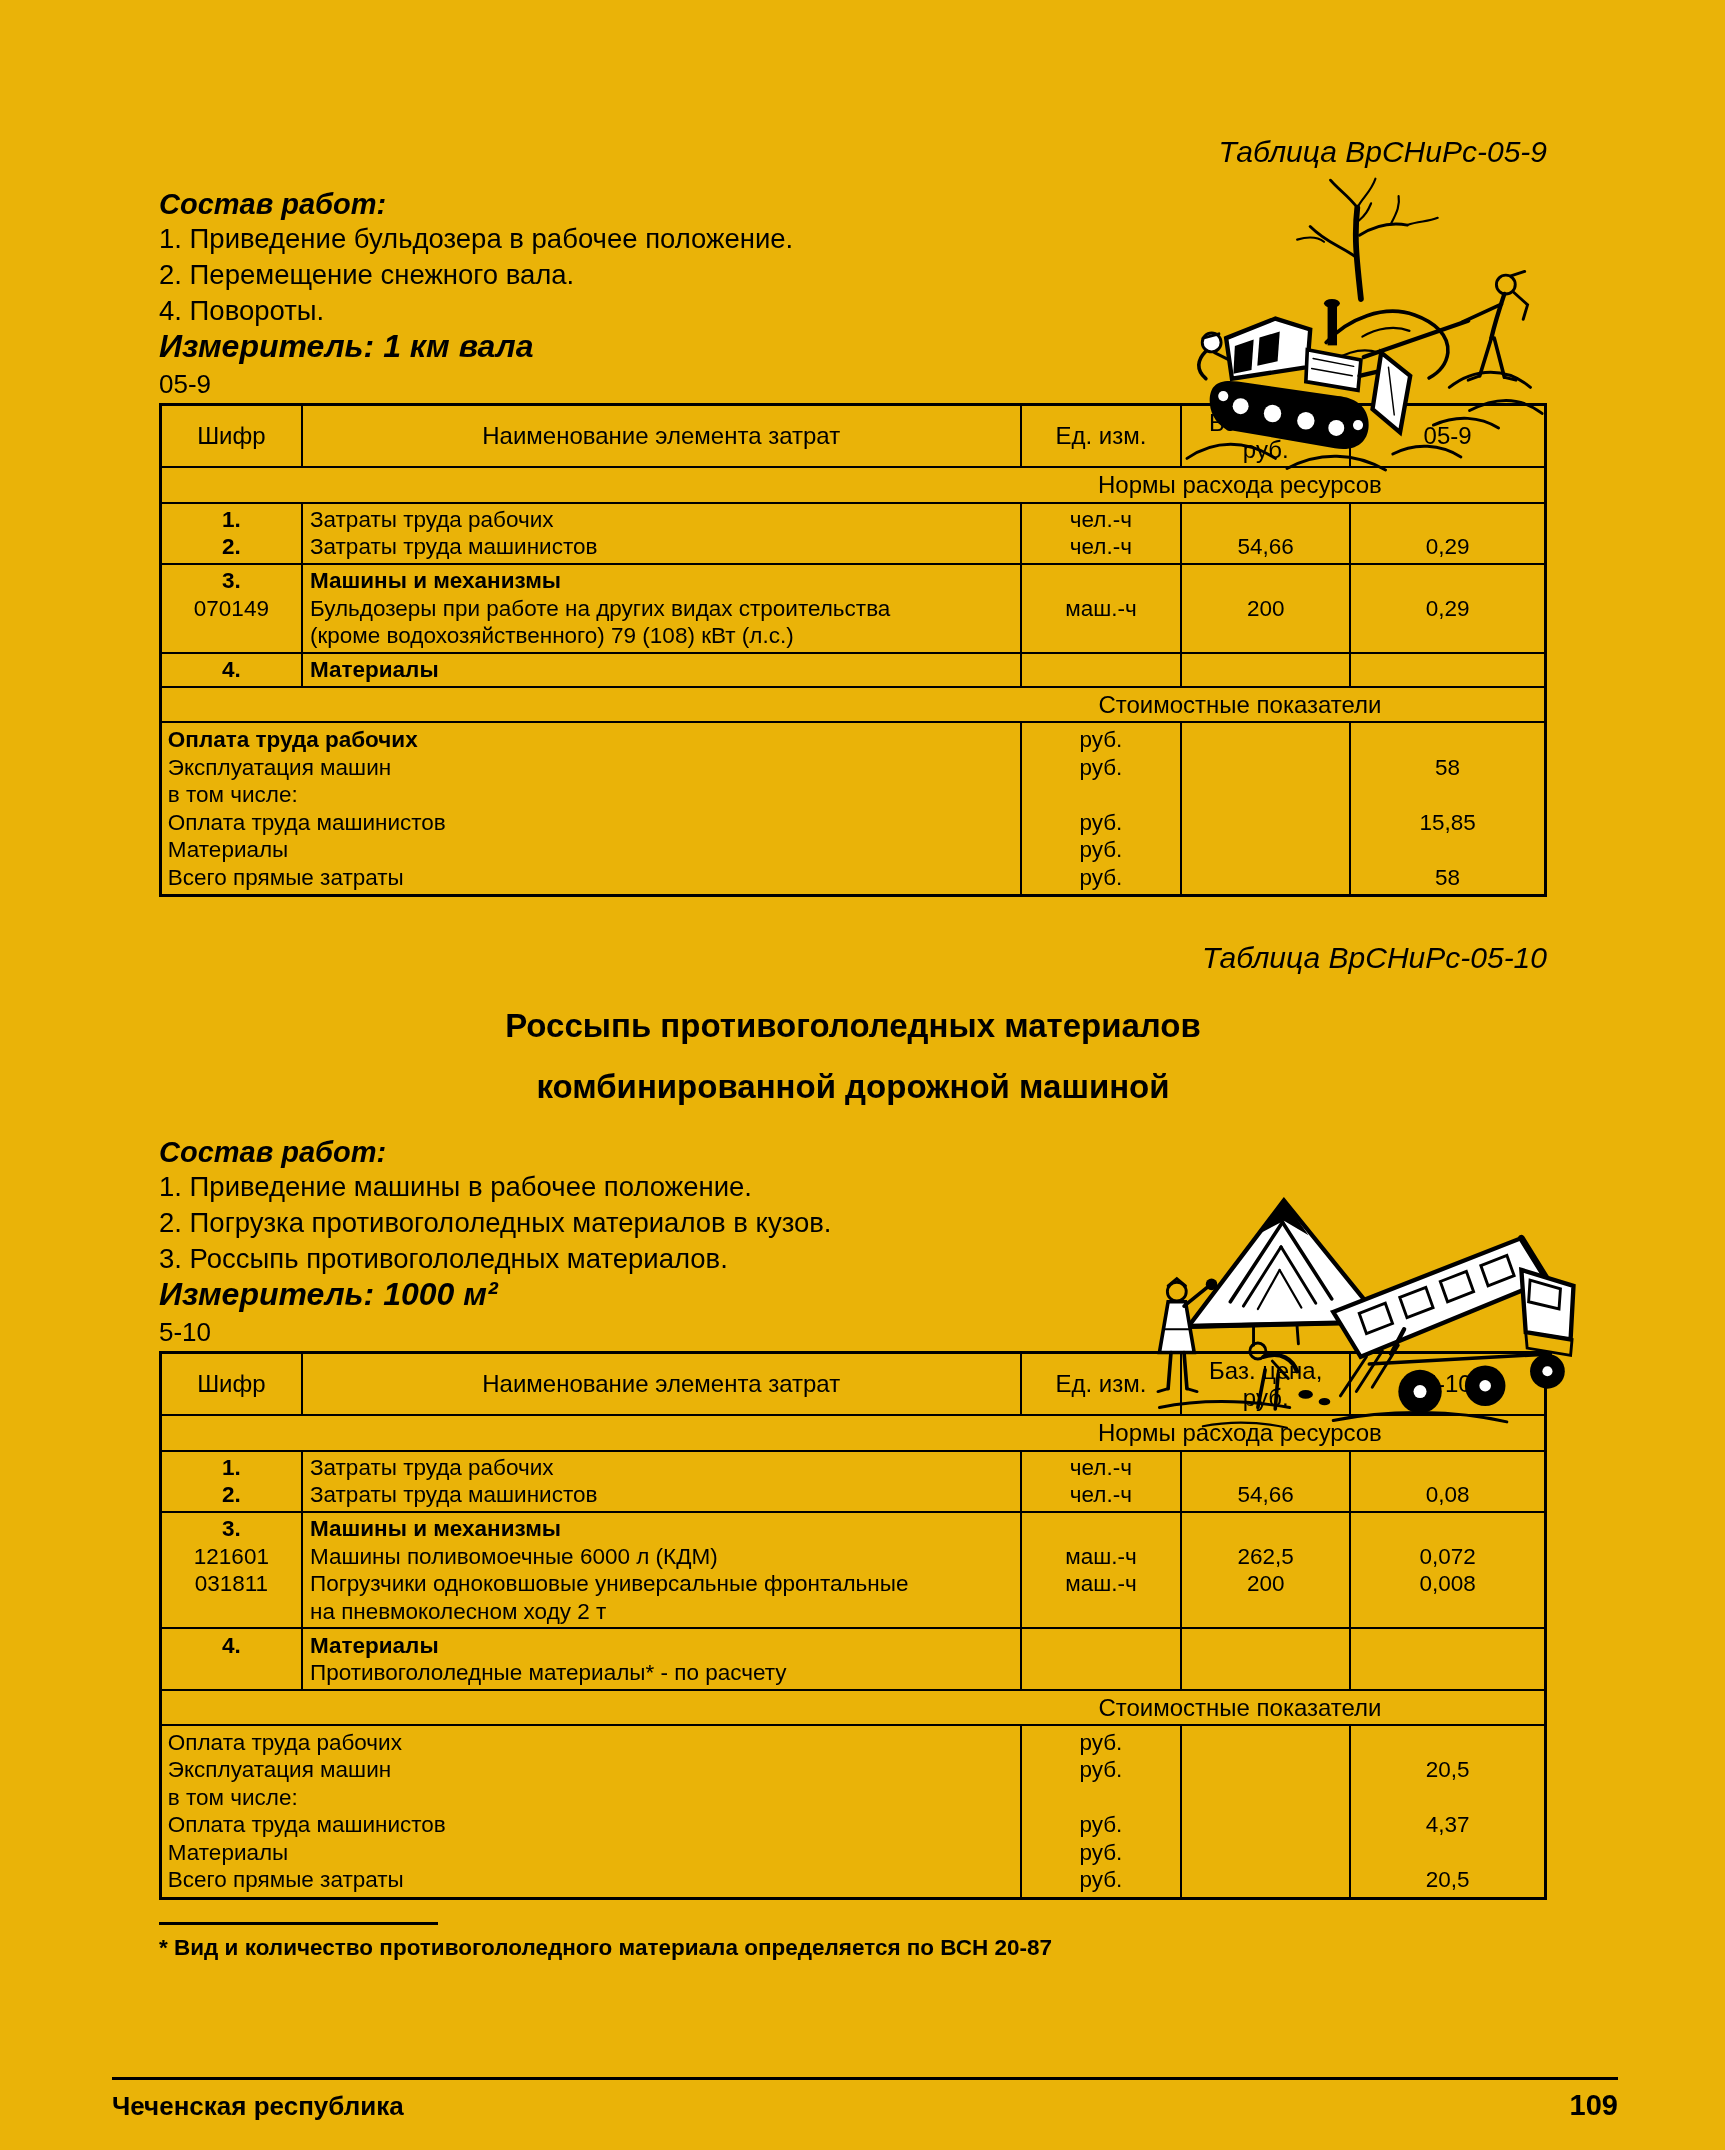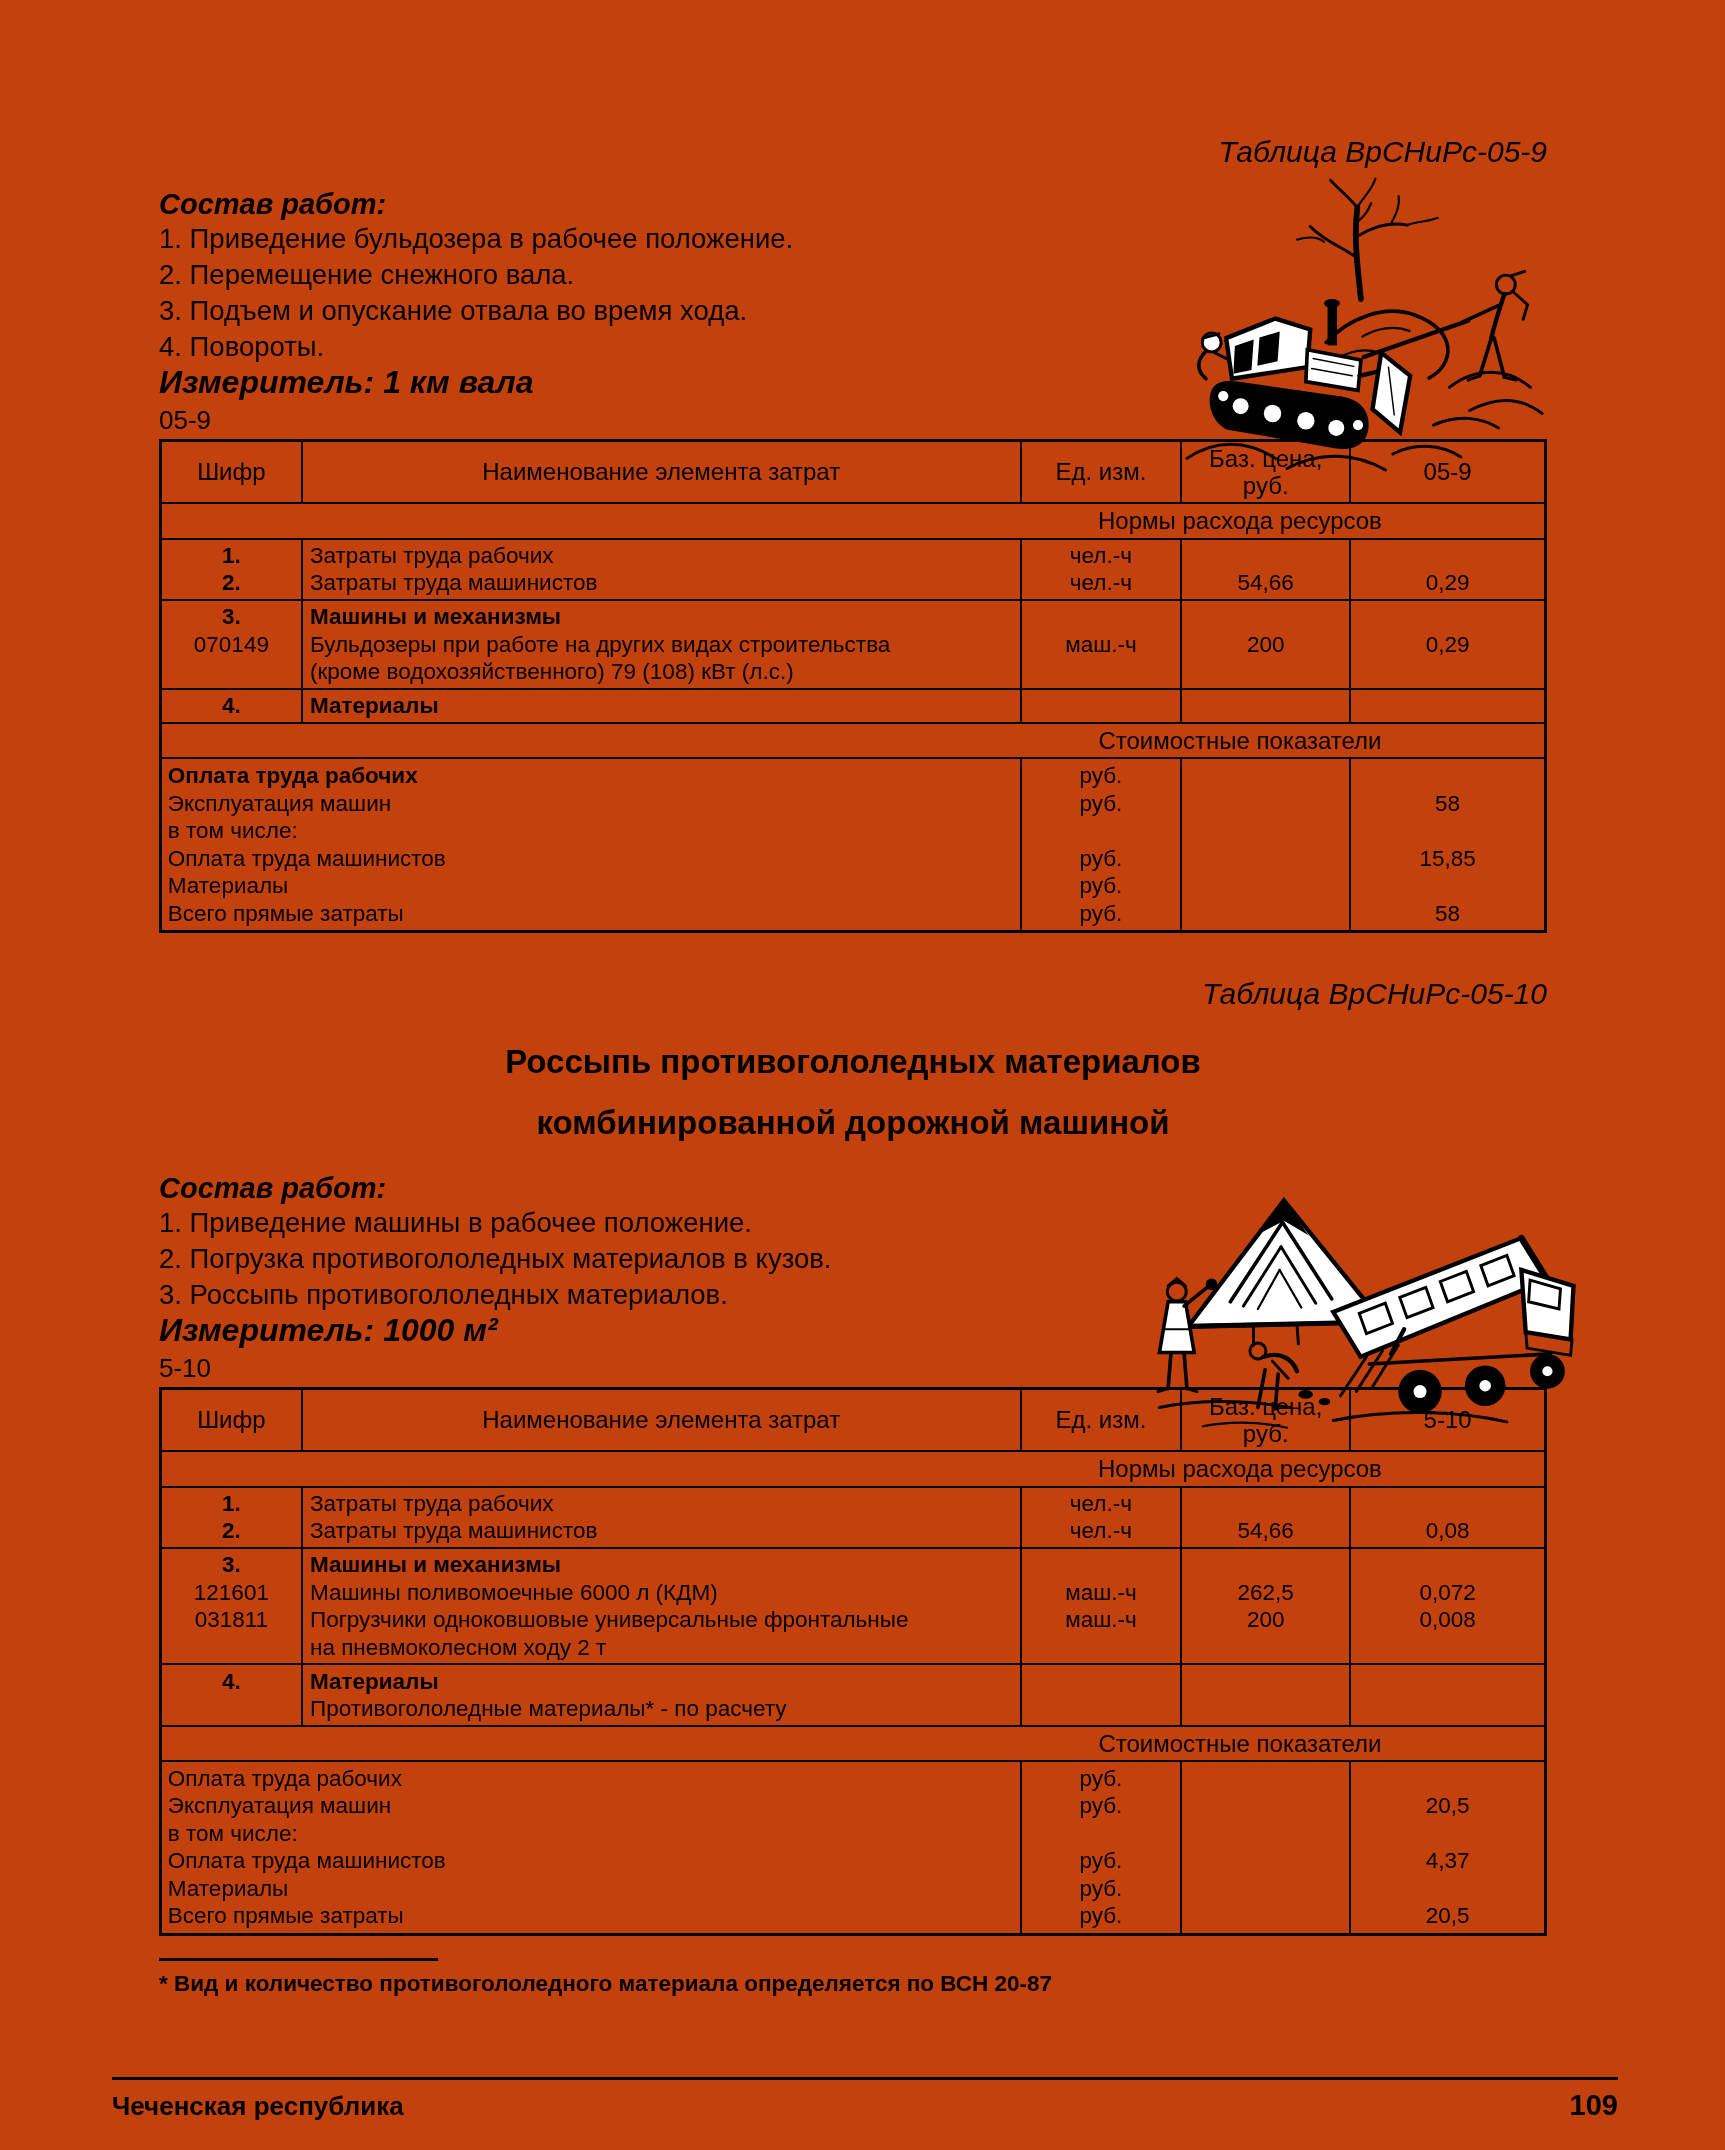--- a/index.html
+++ b/index.html
@@ -1,16 +1,16 @@
 <!DOCTYPE html>
 <html style="font-size:11.6px"><head>
 <meta charset="utf-8">
 <style>
   html,body{margin:0;padding:0;background:#e8e8e8;}
-  .page{position:relative;width:1725px;height:2151px;background:#c2410c;color:#000;
+  .page{position:relative;width:1725px;height:2151px;background:#eab308;color:#000;
         font-family:"Liberation Sans","DejaVu Sans",sans-serif;overflow:hidden;}
   .content{position:absolute;left:159px;top:0;width:1388px;}
 
   .cap{font-style:italic;font-size:30px;line-height:35px;text-align:right;}
   .cap1{margin-top:134px;}
   .cap2{margin-top:43px;}
   .doc-title{font-weight:bold;font-size:33px;line-height:38px;text-align:center;}
   .title1{margin-top:20px;}
   .title2{margin-top:20px;line-height:61px;}
   .works-label{font-weight:bold;font-style:italic;font-size:29px;line-height:33px;margin-top:19px;}
@@ -55,21 +55,20 @@
 <div class="page">
 
   <div class="content">
 
     <div class="cap cap1">Таблица ВрСНиРс-05-9</div>
 
     <div class="works-label">Состав работ:</div>
     <div class="works">
       <div>1. Приведение бульдозера в рабочее положение.</div>
       <div>2. Перемещение снежного вала.</div>
-      <div>3. Подъем и опускание отвала во время хода.</div>
       <div>4. Повороты.</div>
     </div>
     <div class="meter">Измеритель: 1 км вала</div>
     <div class="tcode">05-9</div>
 
     <table class="tbl">
       <colgroup>
           <col class="c-code">
           <col class="c-name">
           <col class="c-unit">

